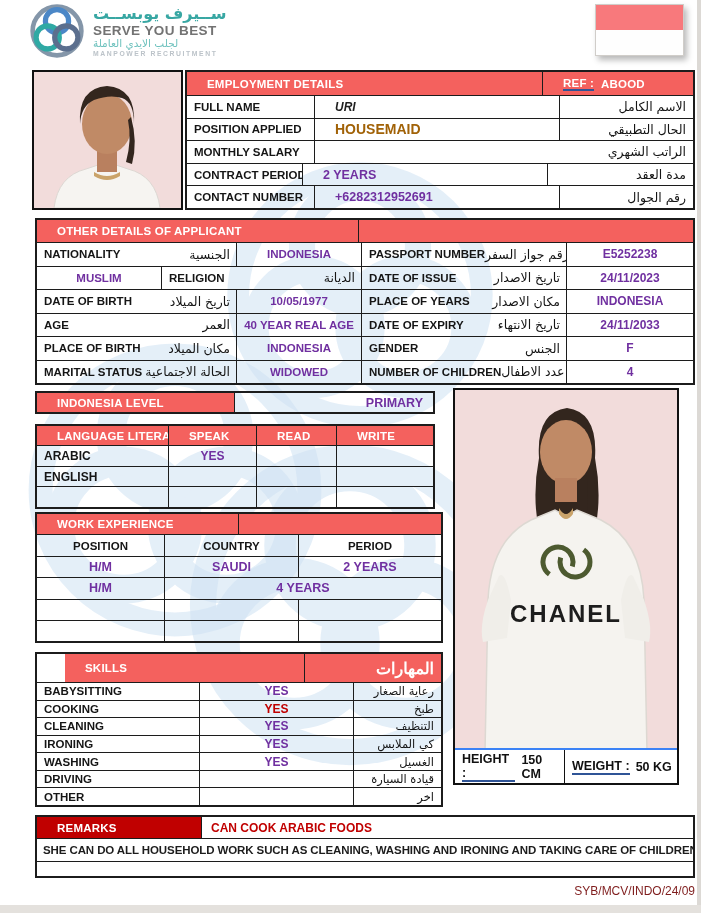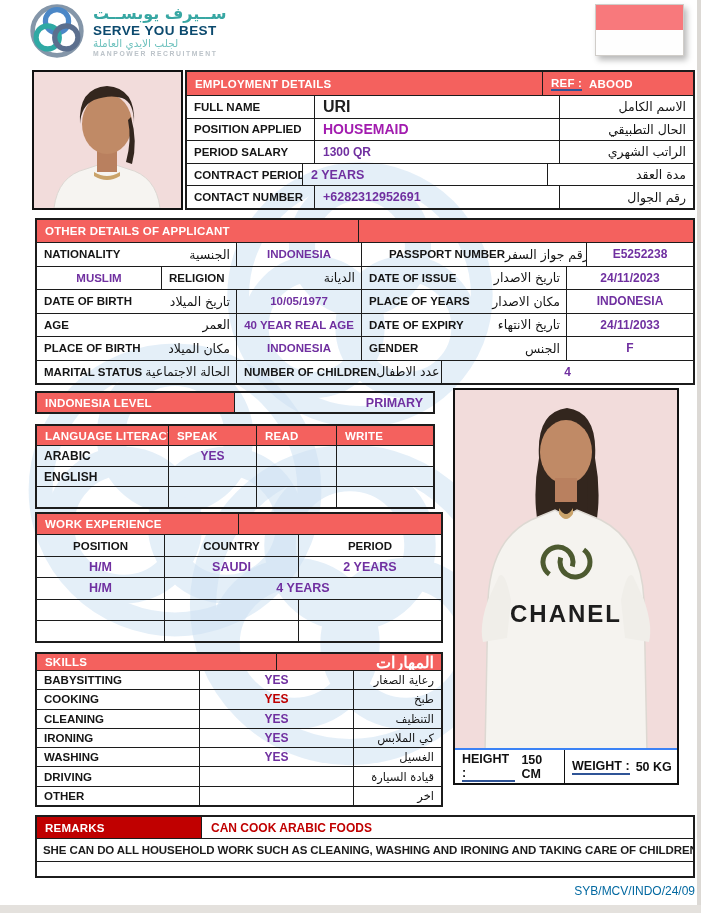--- a/index.html
+++ b/index.html
@@ -14,47 +14,47 @@
   .tbl > .r + .r, .tbl > .r ~ .r{border-top:1px solid #1c1c1c;}
   .tbl > .r:first-child{border-top:0;}
   .c{display:flex;align-items:center;box-sizing:border-box;border-right:1px solid #1c1c1c;overflow:hidden;white-space:nowrap;}
   .c.cl{border-right:none;}
   .red{background:#F4615E;color:#fff;}
   .hdr{font-size:11.5px;font-weight:bold;letter-spacing:.2px;}
   .lab{font-size:11.5px;font-weight:bold;color:#151515;padding-left:7px;}
   .val{font-weight:bold;font-size:12px;color:#7030A0;}
   .cen{justify-content:center;}
   .rgt{justify-content:flex-end;padding-right:7px;}
-  .pl{padding-left:8px;}
+  .pl{padding-left:20px;}
   .arlab{font-size:12.5px;color:#151515;}
   .u{border-bottom:2px solid #2F5496;padding-bottom:0px;}
   .fixh{flex:0 0 auto;}
   
   .logo{position:absolute;left:28px;top:2px;display:flex;align-items:center;gap:7px;}
   .logo-text{display:flex;flex-direction:column;line-height:1.12;}
   .l-ar1{font-size:16px;font-weight:bold;color:#38A7A3;}
-  .l-en1{font-size:13.5px;font-weight:bold;color:#0c4a6e;letter-spacing:.4px;}
+  .l-en1{font-size:13.5px;font-weight:bold;color:#737373;letter-spacing:.4px;}
   .l-ar2{font-size:10.5px;color:#6FC2BE;}
   .l-en2{font-size:6.8px;font-weight:bold;color:#BCC3C9;letter-spacing:1.6px;}
   
   .flag{position:absolute;left:595px;top:4px;width:87px;height:50px;border:1px solid #d0cdc9;box-shadow:3px 4px 6px rgba(0,0,0,.28);display:flex;flex-direction:column;}
   .flag>div{flex:1;}
   
   .pphoto{position:absolute;left:32px;top:70px;width:151px;height:140px;border:2px solid #111;box-sizing:border-box;background:#F2DCDB;}
   .bigphoto{position:absolute;left:453px;top:388px;width:226px;height:397px;border:2px solid #111;box-sizing:border-box;display:flex;flex-direction:column;background:#fff;}
   .photo-area{flex:1;background:#ec4899;position:relative;overflow:hidden;}
   .hw-row{flex:0 0 33px;display:flex;border-top:2px solid #3b82f6;background:#fff;}
   .hw-c{display:flex;align-items:center;padding-left:7px;font-size:12.5px;font-weight:bold;color:#111;box-sizing:border-box;}
   .hw-c.first{width:110px;border-right:1.5px solid #111;}
   .hw-c .v{margin-left:6px;}
   
   .rem-title{background:#C00000;color:#fff;}
   .rem-high{color:#C00000;font-weight:bold;font-size:12px;padding-left:9px;}
   .rem-body{font-size:11.5px;font-weight:bold;color:#1c1c1c;padding-left:6px;letter-spacing:-.1px;}
-  .footer{position:absolute;left:35px;top:884px;width:660px;text-align:right;font-size:12px;color:#0369a1;}
+  .footer{position:absolute;left:35px;top:884px;width:660px;text-align:right;font-size:12px;color:#7f1d1d;}
   svg{display:block;}
 </style>
 </head>
 <body>
 
 <div class="page">
 
   <svg width="0" height="0" style="position:absolute">
       <defs>
     <g id="knot" fill="none">
@@ -111,39 +111,36 @@
     <div class="r red fixh" style="height:23px;">
       <div class="c hdr pl" style="width:356px;">EMPLOYMENT DETAILS</div>
       <div class="c cl hdr pl" style="flex:1;">
         <span class="u">REF :</span>
         <span style="margin-left:7px;">ABOOD</span>
       </div>
     </div>
 
       <div class="r">
         <div class="c lab" style="width:128px;">FULL NAME</div>
-        <div class="c pl" style="width: 245px; font-size: 16px;">
+        <div class="c pl" style="width: 245px; font-size: 12px; font-style: italic;">
           <span style="font-weight: bold; color: rgb(31, 31, 31);">URI</span>
         </div>
         <div class="c cl rgt arlab ar" style="flex:1;">الاسم الكامل</div>
       </div>
 
       <div class="r">
         <div class="c lab" style="width:128px;">POSITION APPLIED</div>
         <div class="c pl" style="width: 245px; font-size: 14px;">
-          <span style="font-weight: bold; color: #a21caf;">HOUSEMAID</span>
+          <span style="font-weight: bold; color: #a16207;">HOUSEMAID</span>
         </div>
         <div class="c cl rgt arlab ar" style="flex:1;">الحال التطبيقي</div>
       </div>
 
       <div class="r">
-        <div class="c lab" style="width:128px;">PERIOD SALARY</div>
-        <div class="c pl" style="width: 245px; font-size: 12px;">
-          <span style="font-weight: bold; color: rgb(112, 48, 160);">1300 QR</span>
-        </div>
+        <div class="c lab" style="width:128px;">MONTHLY SALARY</div>
         <div class="c cl rgt arlab ar" style="flex:1;">الراتب الشهري</div>
       </div>
 
       <div class="r">
         <div class="c lab" style="width:116px;">CONTRACT PERIOD</div>
         <div class="c pl" style="width: 245px; font-size: 12.5px;">
           <span style="font-weight: bold; color: rgb(112, 48, 160);">2 YEARS</span>
         </div>
         <div class="c cl rgt arlab ar" style="flex:1;">مدة العقد</div>
       </div>
@@ -163,21 +160,21 @@
       <div class="c hdr pl" style="width:322px;">OTHER DETAILS OF APPLICANT</div>
       <div class="c cl" style="flex:1;"></div>
     </div>
 
       <div class="r">
         <div class="c" style="width:200px;justify-content:space-between;">
           <span class="lab">NATIONALITY</span>
           <span class="arlab ar" style="padding-right:6px;">الجنسية</span>
         </div>
         <div class="c cen val" style="width:125px;font-size:11.5px;">INDONESIA</div>
-        <div class="c" style="width:205px;justify-content:space-between;margin-left:20px;">
+        <div class="c" style="width:205px;justify-content:space-between;">
           <span class="lab">PASSPORT NUMBER</span>
           <span class="arlab ar" style="padding-right:6px;">رقم جواز السفر</span>
         </div>
         <div class="c cl cen val" style="flex:1;">E5252238</div>
       </div>
 
       <div class="r">
         <div class="c cen val" style="width:125px;font-size:11.5px;">MUSLIM</div>
         <div class="c" style="width:200px;justify-content:space-between;">
           <span class="lab">RELIGION</span>
@@ -227,20 +224,21 @@
           <span class="arlab ar" style="padding-right:6px;">الجنس</span>
         </div>
         <div class="c cl cen val" style="flex:1;">F</div>
       </div>
 
       <div class="r">
         <div class="c" style="width:200px;justify-content:space-between;">
           <span class="lab">MARITAL STATUS</span>
           <span class="arlab ar" style="padding-right:6px;">الحالة الاجتماعية</span>
         </div>
+        <div class="c cen val" style="width:125px;font-size:11.5px;">WIDOWED</div>
         <div class="c" style="width:205px;justify-content:space-between;">
           <span class="lab">NUMBER OF CHILDREN</span>
           <span class="arlab ar" style="padding-right:6px;">عدد الاطفال</span>
         </div>
         <div class="c cl cen val" style="flex:1;">4</div>
       </div>
 
   </div>
 
   <div class="tbl" style="left:35px;top:391px;width:400px;height:23px;">
@@ -311,21 +309,21 @@
 
       <div class="r">
         <div class="c cen val" style="width:128px;font-size:12.5px;"></div>
         <div class="c cen val" style="width:134px;font-size:12.5px;"></div>
         <div class="c cl cen val" style="flex:1;font-size:12.5px;"></div>
       </div>
 
   </div>
 
   <div class="tbl" style="left:35px;top:652px;width:408px;height:155px;">
-    <div class="r red fixh" style="height:16px;">
+    <div class="r red fixh" style="height:28px;margin-left:28px;">
       <div class="c hdr pl" style="width:240px;">SKILLS</div>
       <div class="c cl hdr rgt ar" style="flex:1;font-size:16px;font-family:Liberation Serif, serif;">المهارات</div>
     </div>
 
       <div class="r">
         <div class="c lab" style="width:163px;">BABYSITTING</div>
         <div class="c cen" style="width:154px;">
           <span style="font-weight: bold; font-size: 12px; color: rgb(112, 48, 160);">YES</span>
         </div>
         <div class="c cl rgt arlab ar" style="flex:1;font-size:11.5px;">رعاية الصغار</div>

